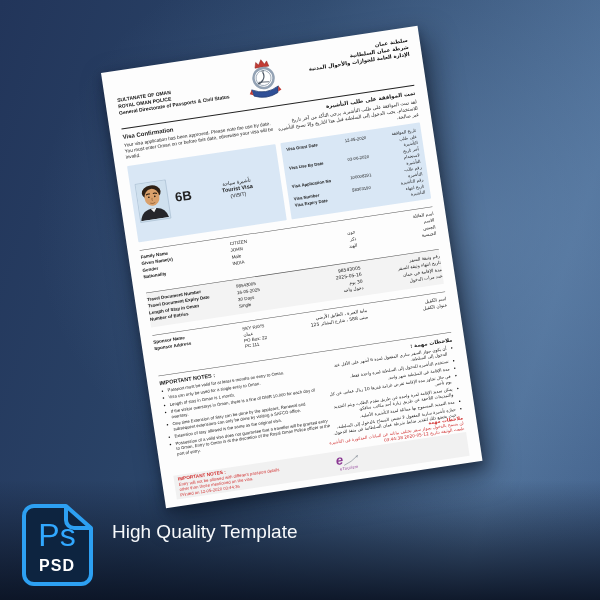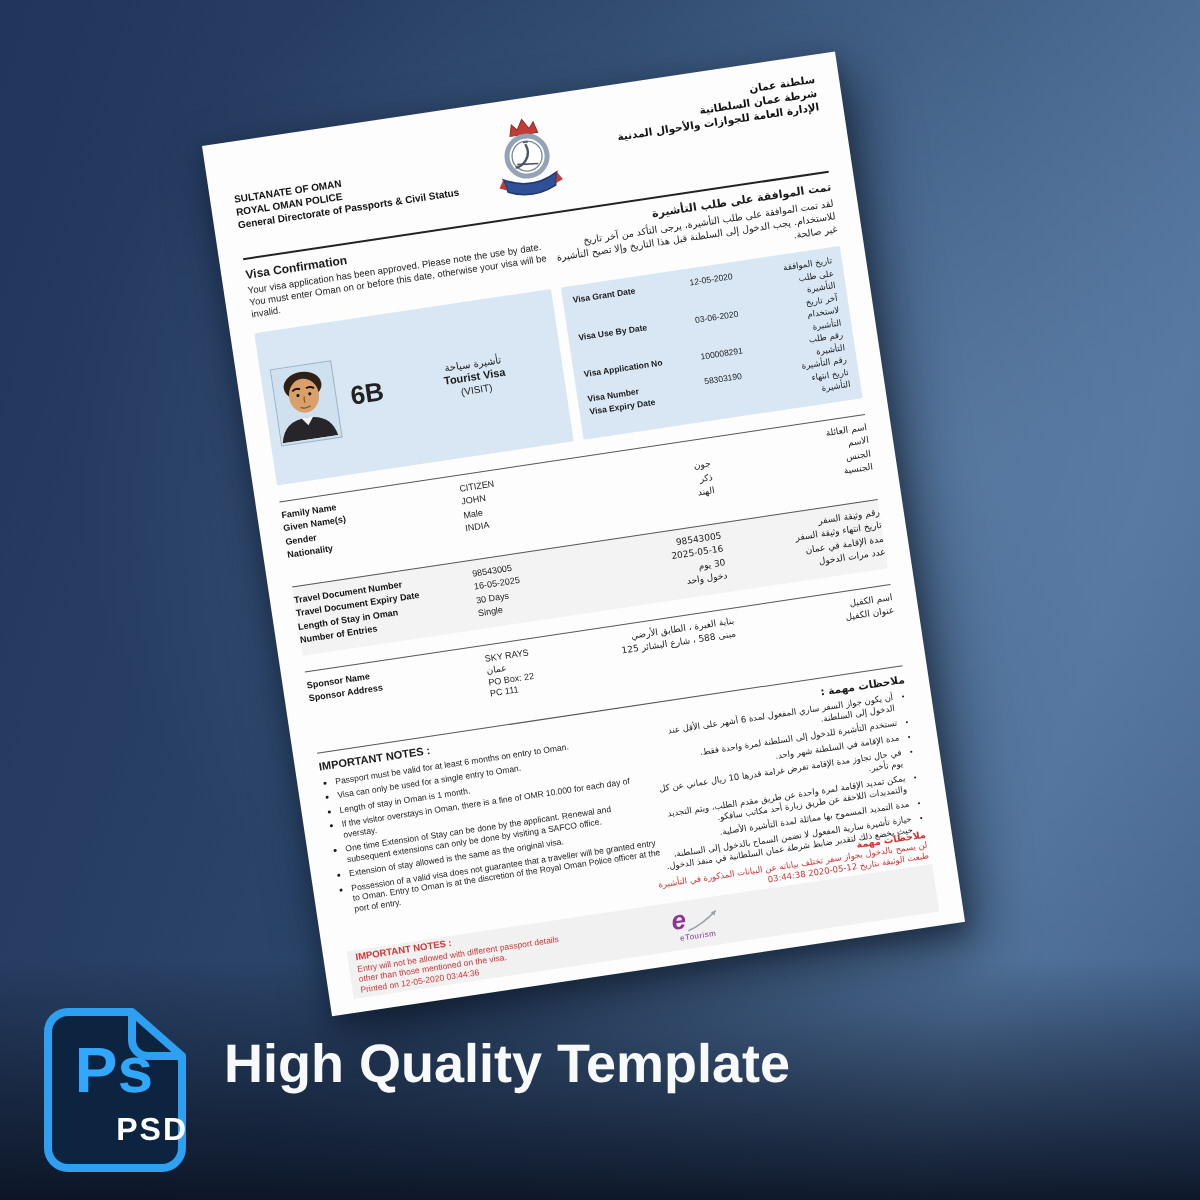--- a/index.html
+++ b/index.html
@@ -69,23 +69,23 @@
   .footband{position:absolute;left:24px;right:24px;bottom:14px;height:48px;background:#f1f1f1;display:flex;align-items:center;}
   .foot-red{color:#d23434;font-size:8.5px;line-height:10.5px;padding-left:8px;width:300px;}
   .foot-red .t{font-weight:bold;font-size:9.5px;}
   .elogo{flex:1;text-align:center;color:#8a3793;}
   .elogo .e{font-size:26px;font-weight:bold;font-style:italic;line-height:22px;}
   .elogo .s{font-size:8px;letter-spacing:.5px;}
   .elogo svg{vertical-align:middle;}
   
   .badge{position:absolute;left:20px;top:503px;width:74px;height:84px;}
   .badge svg{position:absolute;left:0;top:0;}
-  .badge .ps{position:absolute;left:0;top:14px;width:74px;text-align:center;color:#31a8ff;font-size:32px;font-weight:bold;}
-  .badge .psd{position:absolute;left:0;top:54px;width:74px;text-align:right;color:#ffffff;font-size:16px;font-weight:bold;letter-spacing:1px;}
-  .caption{position:absolute;left:112px;top:517px;color:#f7f9fb;font-weight:bold;font-size:27px;line-height:30px;}
+  .badge .ps{position:absolute;left:0;top:14px;width:74px;text-align:center;color:#31a8ff;font-size:32px;font-weight:normal;}
+  .badge .psd{position:absolute;left:0;top:54px;width:74px;text-align:center;color:#ffffff;font-size:16px;font-weight:bold;letter-spacing:1px;}
+  .caption{position:absolute;left:112px;top:517px;color:#f7f9fb;font-weight:normal;font-size:19px;line-height:30px;}
 </style>
 </head>
 <body>
 
 <div class="canvas">
 
   <div class="page">
 
     <div class="hdr">
       <div class="hdr-en">

